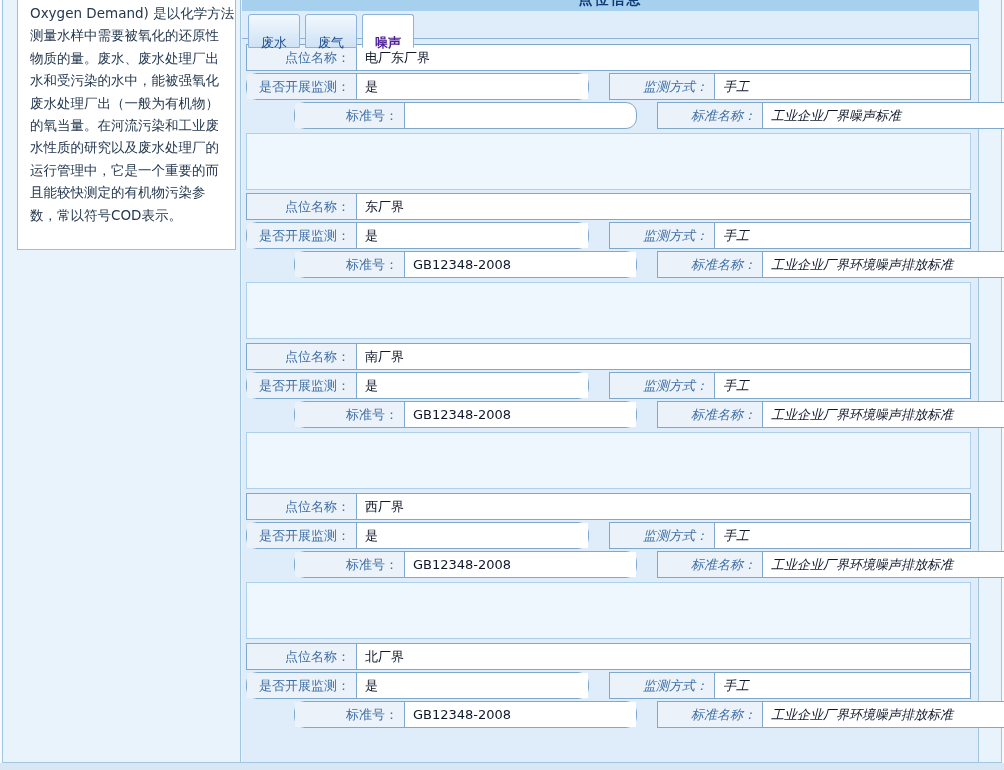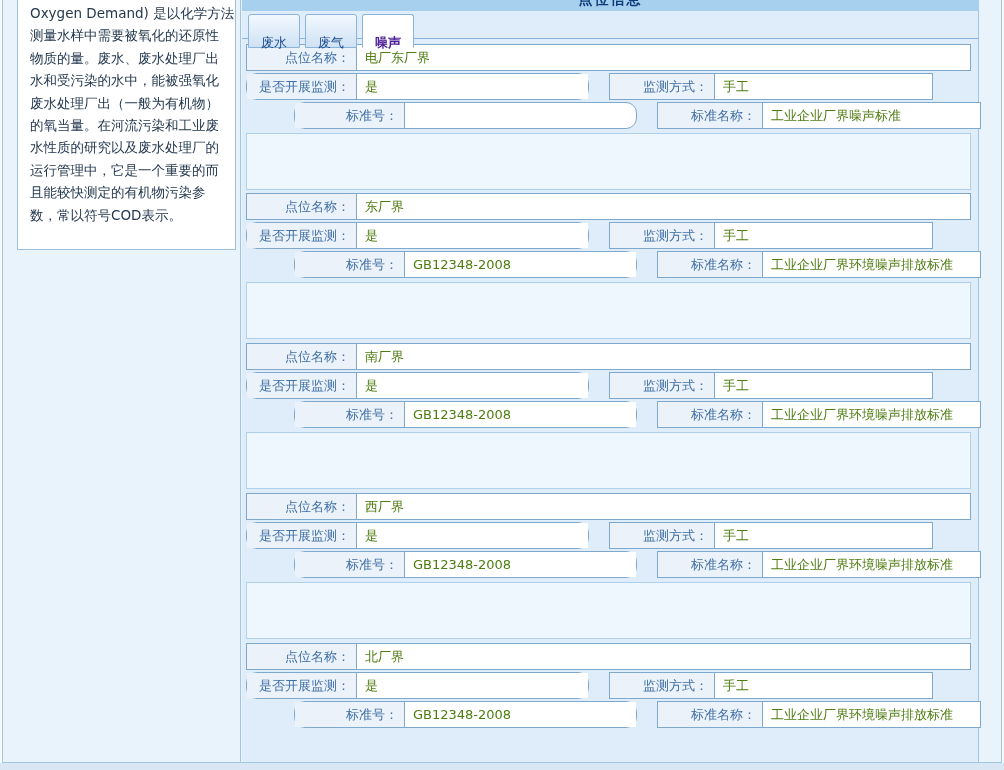--- a/index.html
+++ b/index.html
@@ -53,29 +53,29 @@
   
   .section{position:absolute;left:4px;width:725px;height:147px;}
   .row{position:absolute;left:0;width:725px;height:27px;}
   .row1{top:0;} .row2{top:29px;} .row3{top:58px;margin-left:48px;}
   .rbox{
     position:absolute;top:0;height:27px;box-sizing:border-box;
     border:1px solid #7ea9cc;background:#ffffff;display:flex;
   }
   .rbox.full{left:0;width:725px;}
   .rbox.half-l{left:0;width:343px;border-radius:11px;}
-  .rbox.half-r{left:363px;width:324px;}
+  .rbox.half-r{left:363px;width:362px;font-style:italic;}
   .cell{box-sizing:border-box;height:100%;display:flex;align-items:center;font-size:13px;overflow:hidden;}
   .cell.label{
     background:#ecf2fa;color:#3e6fa5;justify-content:flex-end;
     padding-right:6px;border-right:1px solid #7ea9cc;flex:0 0 auto;
   }
   .cell.label.w1{width:110px;}
   .cell.label.w2{width:105px;}
-  .cell.value{background:#ffffff;color:#4d7c0f;padding-left:8px;flex:1;}
+  .cell.value{background:#ffffff;color:#0f172a;padding-left:8px;flex:1;}
   .spacer{
     position:absolute;left:0;top:89px;width:725px;height:57px;box-sizing:border-box;
     background:#eff7fe;border:1px solid #aed0ea;
   }
 </style>
 </head>
 <body>
 
 <div class="page">
 

